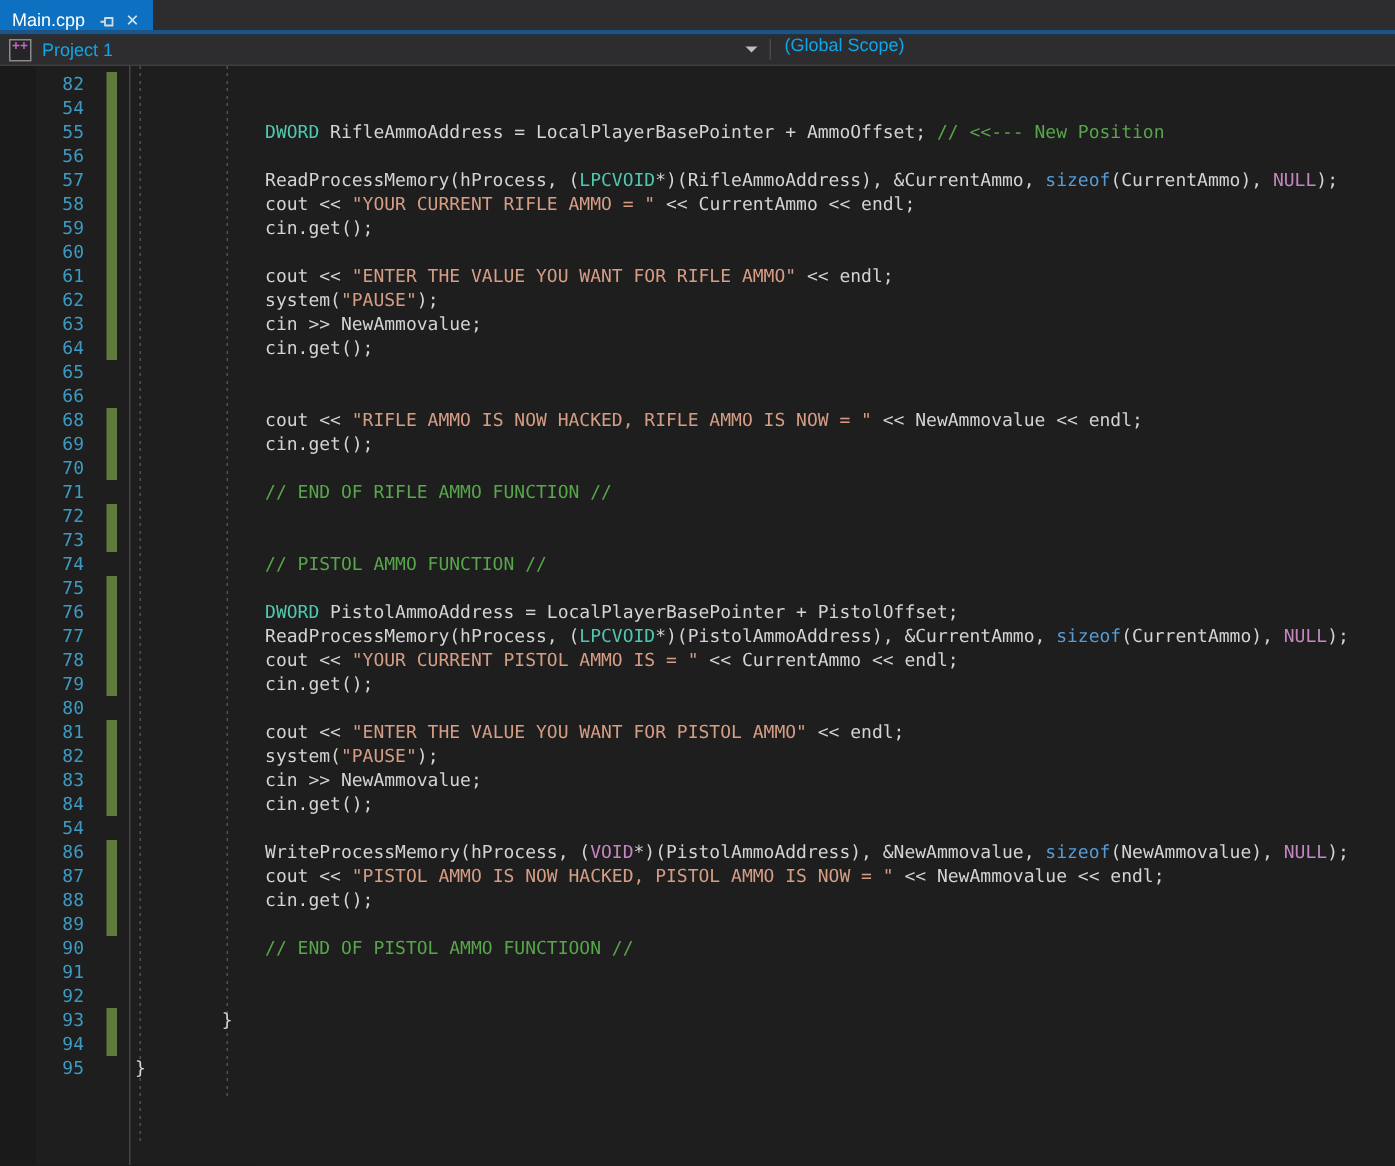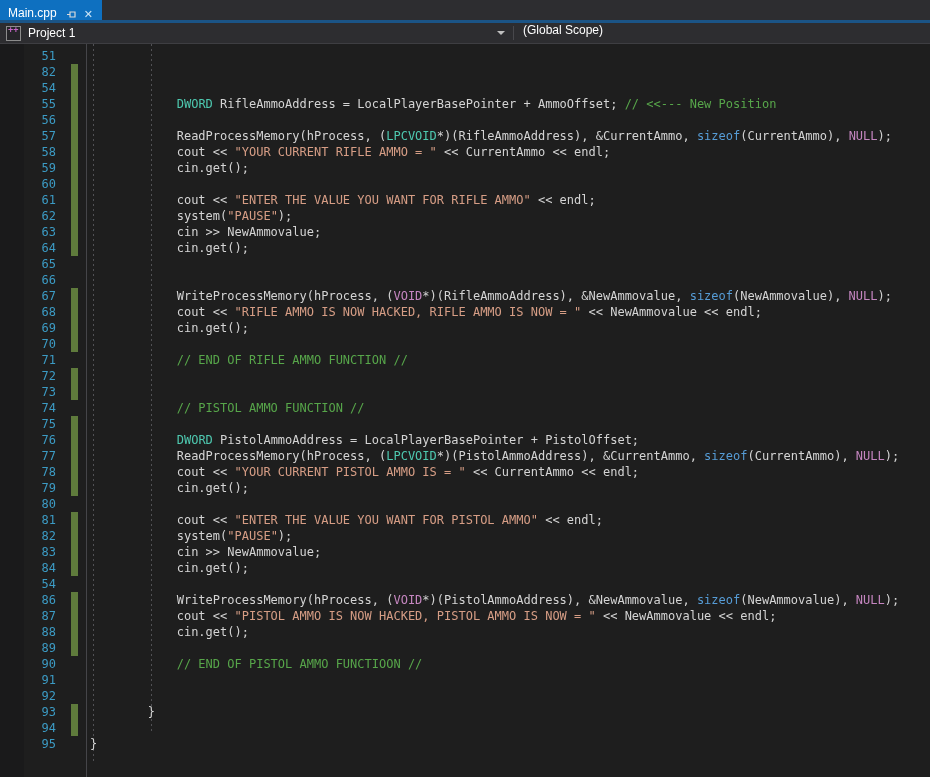--- a/index.html
+++ b/index.html
@@ -10,21 +10,21 @@
   .tabstrip{position:absolute;left:0;top:0;width:930px;height:20px;background:#2D2D30;display:flex;}
   .tab{height:20px;display:flex;align-items:flex-end;padding:0 9px 0 8px;background:var(--tab-bg);
        color:#FFFFFF;font-size:12px;cursor:default;}
   .tab .title{margin-right:9px;}
   .tab .pin{width:11px;height:11px;margin-right:7px;display:inline-block;}
   .tab .close{color:#CDE6F7;font-size:11px;line-height:11px;}
   .tabstrip-underline{position:absolute;left:0;top:20px;width:930px;height:3px;background:var(--underline);}
 
   
   .navbar{position:absolute;left:0;top:23px;width:930px;height:20px;background:#2D2D30;
-          border-bottom:1px solid #3E3E42;display:flex;align-items:center;font-size:12px;color:#ffffff;}
+          border-bottom:1px solid #3E3E42;display:flex;align-items:center;font-size:12px;color:#0ea5e9;}
   .nav-left{display:flex;align-items:center;width:513px;height:100%;}
   .proj-icon{width:13px;height:13px;margin:0 7px 0 6px;position:relative;border:1px solid #8C8C8C;background:#252528;}
   .proj-icon:before{content:"++";position:absolute;left:1px;top:-2px;font-size:9px;font-weight:bold;color:#C564C5;}
   .nav-chevron{margin-left:auto;margin-right:8px;width:0;height:0;border-left:4px solid transparent;
                border-right:4px solid transparent;border-top:4px solid #BFBFBF;}
   .nav-divider{width:1px;height:14px;background:#48484C;}
   .nav-right{display:flex;height:100%;padding-left:9px;flex:1;}
 
   
   .editor{position:absolute;left:0;top:44px;width:930px;height:733px;background:#1E1E1E;overflow:hidden;}
@@ -72,24 +72,20 @@
     </div>
   </div>
 
   <div class="editor">
     <div class="bp-margin"></div>
     <div class="margin-divider"></div>
     <div class="iguide g1"></div>
     <div class="iguide g2"></div>
     <div class="code-rows">
         <div class="row">
-          <span class="lnum">51</span>
-          <span class="code"></span>
-        </div>
-        <div class="row">
           <span class="lnum">82</span>
           <span class="chbar"></span>
           <span class="code"></span>
         </div>
         <div class="row">
           <span class="lnum">54</span>
           <span class="chbar"></span>
           <span class="code"></span>
         </div>
         <div class="row">
@@ -142,25 +138,20 @@
           <span class="chbar"></span>
           <span class="code"><span class="tok-p">            cin.get();</span></span>
         </div>
         <div class="row">
           <span class="lnum">65</span>
           <span class="code"></span>
         </div>
         <div class="row">
           <span class="lnum">66</span>
           <span class="code"></span>
-        </div>
-        <div class="row">
-          <span class="lnum">67</span>
-          <span class="chbar"></span>
-          <span class="code"><span class="tok-p">            WriteProcessMemory(hProcess, (</span><span class="tok-m">VOID</span><span class="tok-p">*)(RifleAmmoAddress), &amp;NewAmmovalue, </span><span class="tok-k">sizeof</span><span class="tok-p">(NewAmmovalue), </span><span class="tok-m">NULL</span><span class="tok-p">);</span></span>
         </div>
         <div class="row">
           <span class="lnum">68</span>
           <span class="chbar"></span>
           <span class="code"><span class="tok-p">            cout &lt;&lt; </span><span class="tok-s">"RIFLE AMMO IS NOW HACKED, RIFLE AMMO IS NOW = "</span><span class="tok-p"> &lt;&lt; NewAmmovalue &lt;&lt; endl;</span></span>
         </div>
         <div class="row">
           <span class="lnum">69</span>
           <span class="chbar"></span>
           <span class="code"><span class="tok-p">            cin.get();</span></span>

